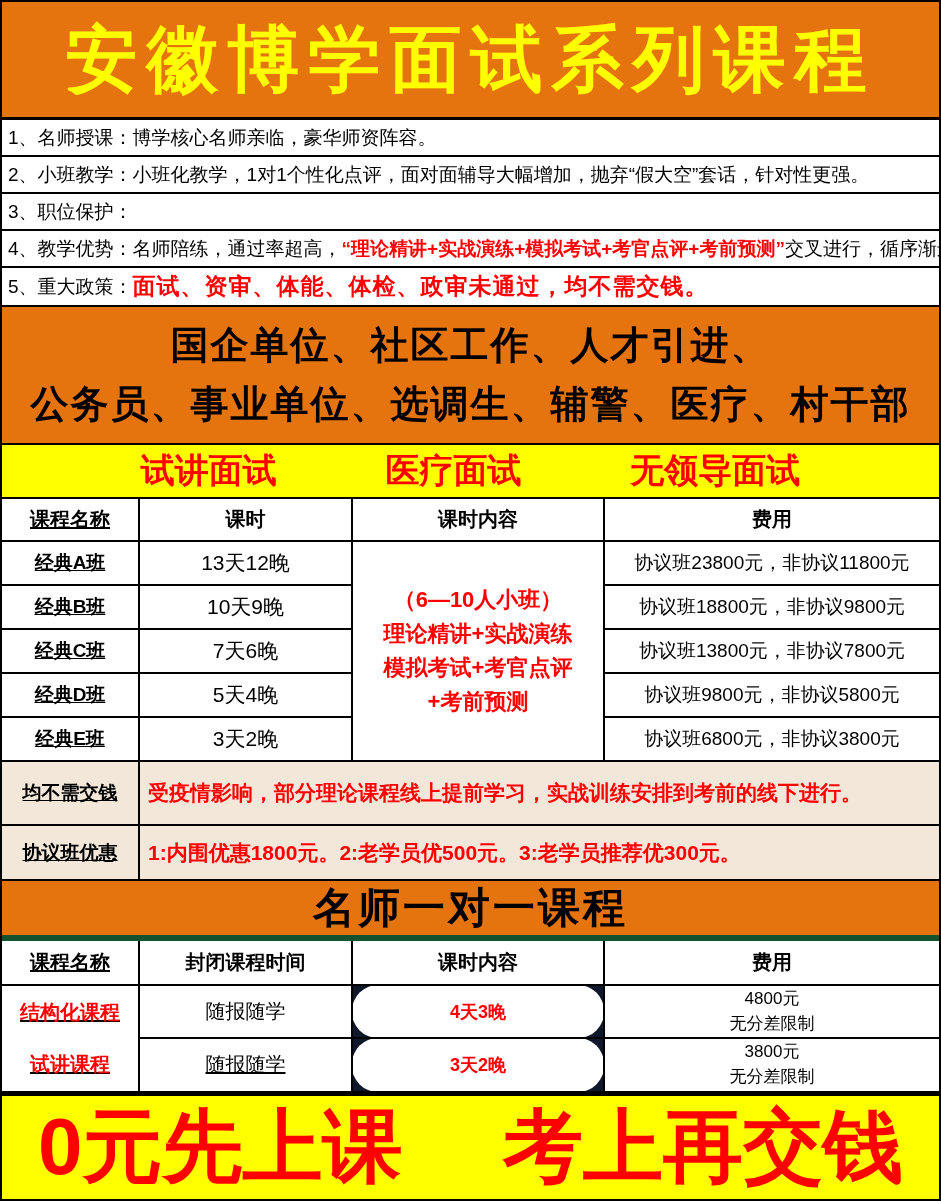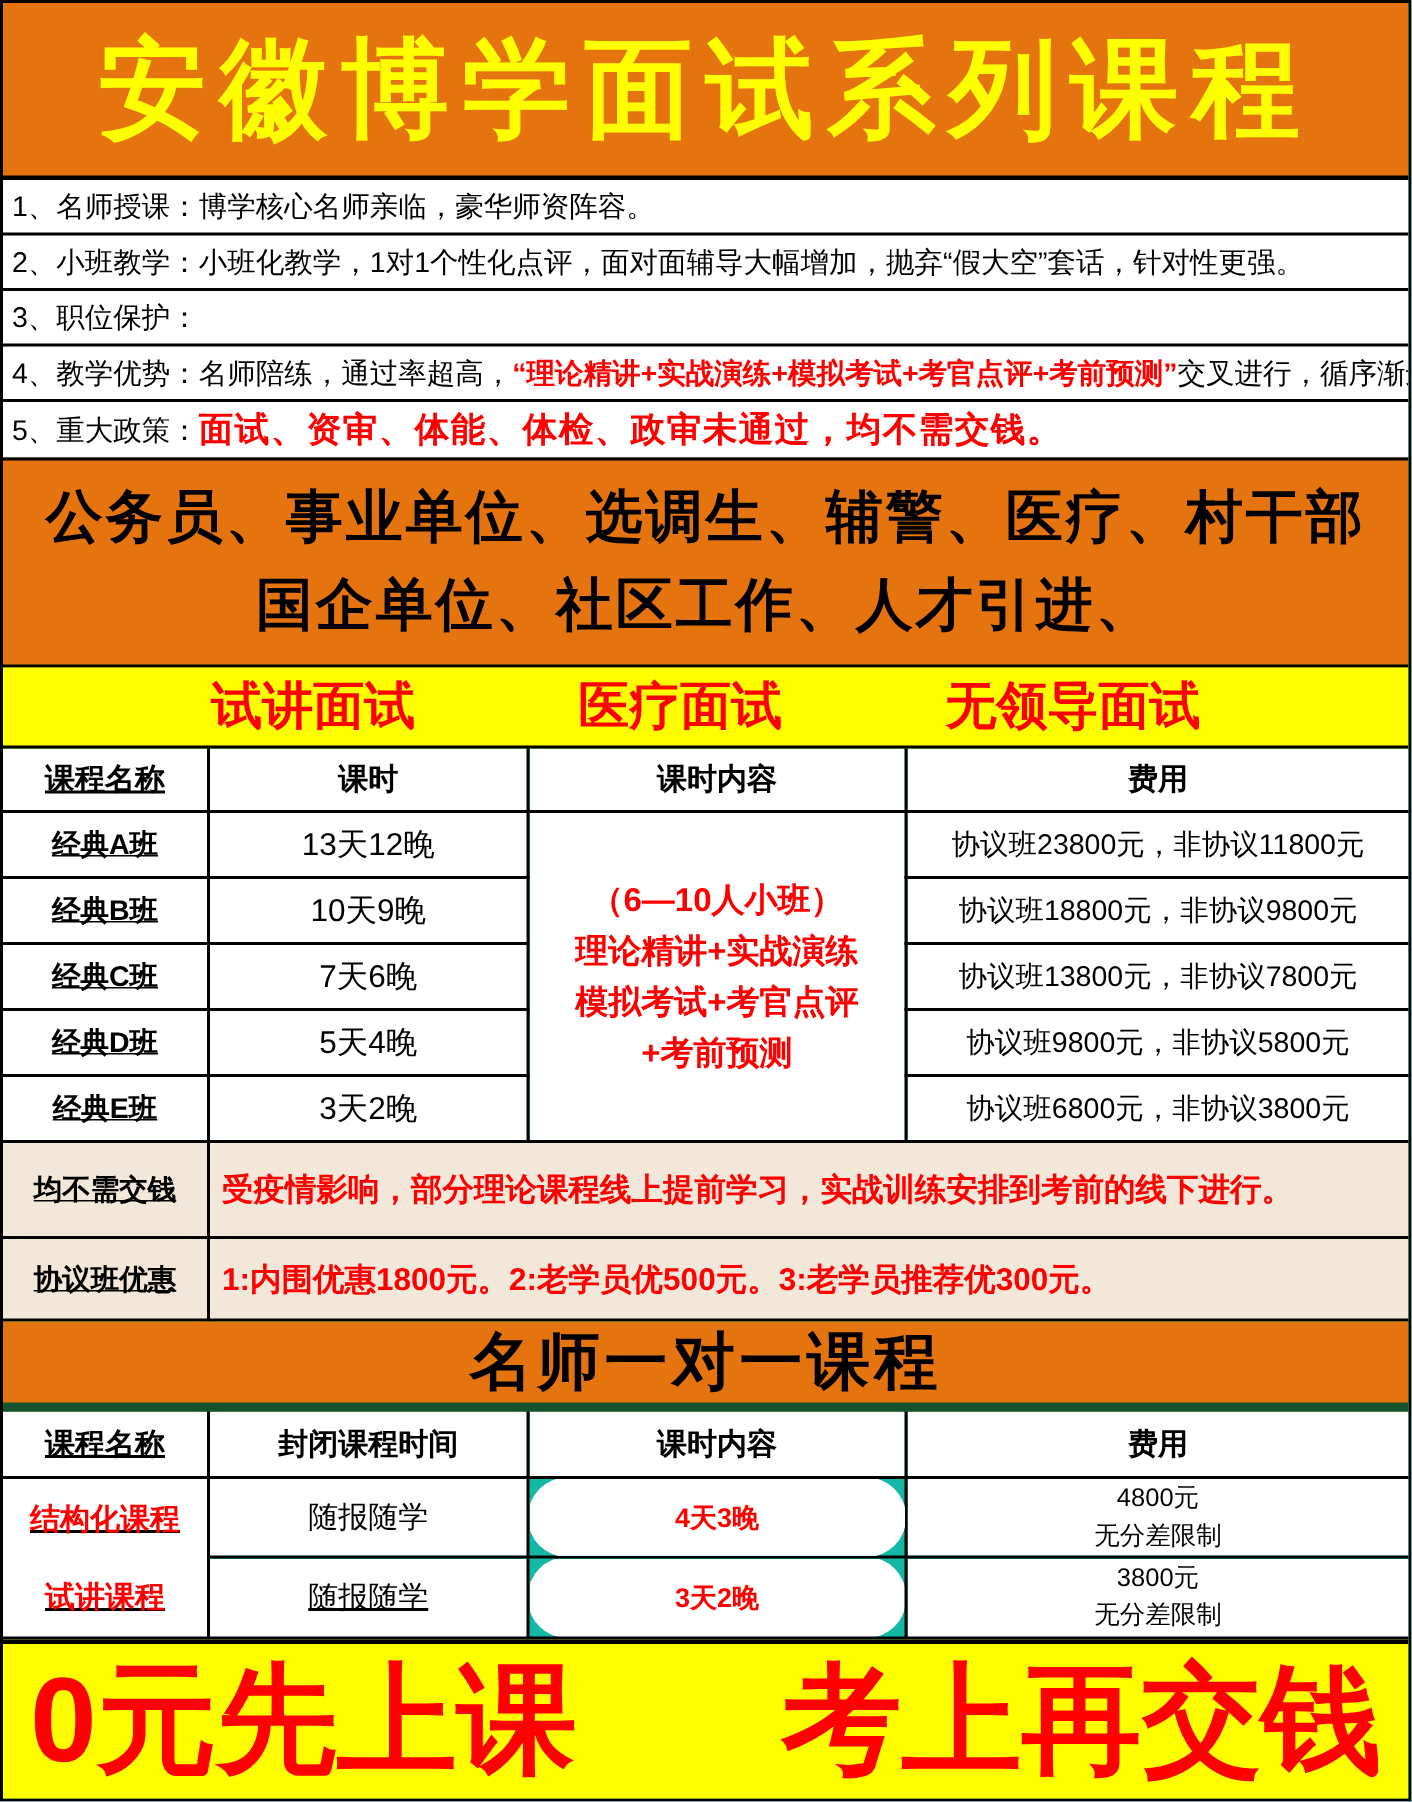--- a/index.html
+++ b/index.html
@@ -1,18 +1,18 @@
 <!DOCTYPE html>
 <html lang="zh"><head>
 <meta charset="utf-8">
 <style>
   html,body{margin:0;padding:0;background:#fff;}
   .poster{
     width:941px;height:1201px;box-sizing:border-box;
-    border:2px solid #000;background:#14b8a6;
+    border:2px solid #000;background:#0f172a;
     font-family:"Liberation Sans","DejaVu Sans",sans-serif;
     overflow:hidden;
   }
   section{box-sizing:border-box;}
 
   
   .title-band{
     height:118px;background:#E6740E;border-bottom:3px solid #000;
     display:flex;align-items:center;justify-content:center;
   }
@@ -94,21 +94,21 @@
   .marker-cell{position:relative;}
   .corner-marker{
     position:absolute;top:0;left:0;width:0;height:0;
     border-top:9px solid #1F9A1F;border-right:9px solid transparent;
   }
 
   
   .banner{
     height:107px;background:#FFFF00;border-top:3px solid #000;
     display:flex;align-items:center;justify-content:space-between;
-    padding:0 18px;
+    padding:0 36px;
   }
   .banner span{
     color:#FF0000;font-weight:bold;font-size:80px;white-space:nowrap;
     font-family:"Liberation Sans","DejaVu Sans",sans-serif;
   }
 </style>
 </head>
 <body>
 
 <div class="poster">
@@ -135,22 +135,22 @@
         <span class="red-bold">“理论精讲+实战演练+模拟考试+考官点评+考前预测”</span>
         <span>交叉进行，循序渐进。</span>
     </div>
     <div class="feat-row">
       <span>5、重大政策：</span>
         <span class="red-bold big">面试、资审、体能、体检、政审未通过，均不需交钱。</span>
     </div>
   </section>
 
   <section class="audience">
+    <div>国企单位、社区工作、人才引进、</div>
     <div>公务员、事业单位、选调生、辅警、医疗、村干部</div>
-    <div>国企单位、社区工作、人才引进、</div>
   </section>
 
   <section class="types">
     <span>试讲面试</span>
     <span>医疗面试</span>
     <span>无领导面试</span>
   </section>
 
   <section>
     <table class="t1">

